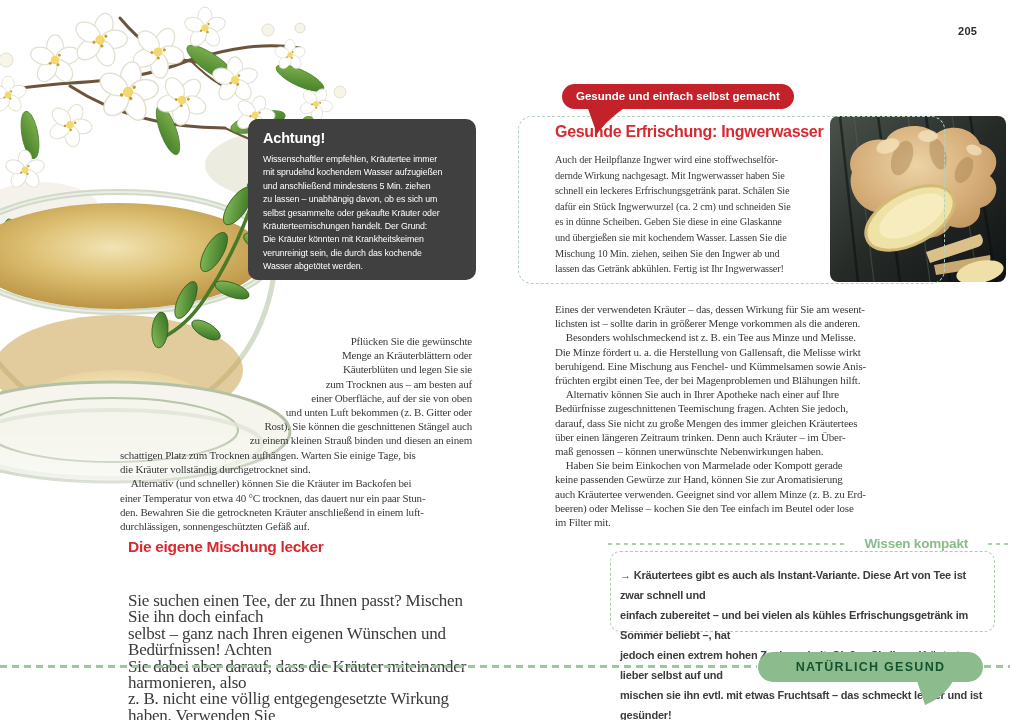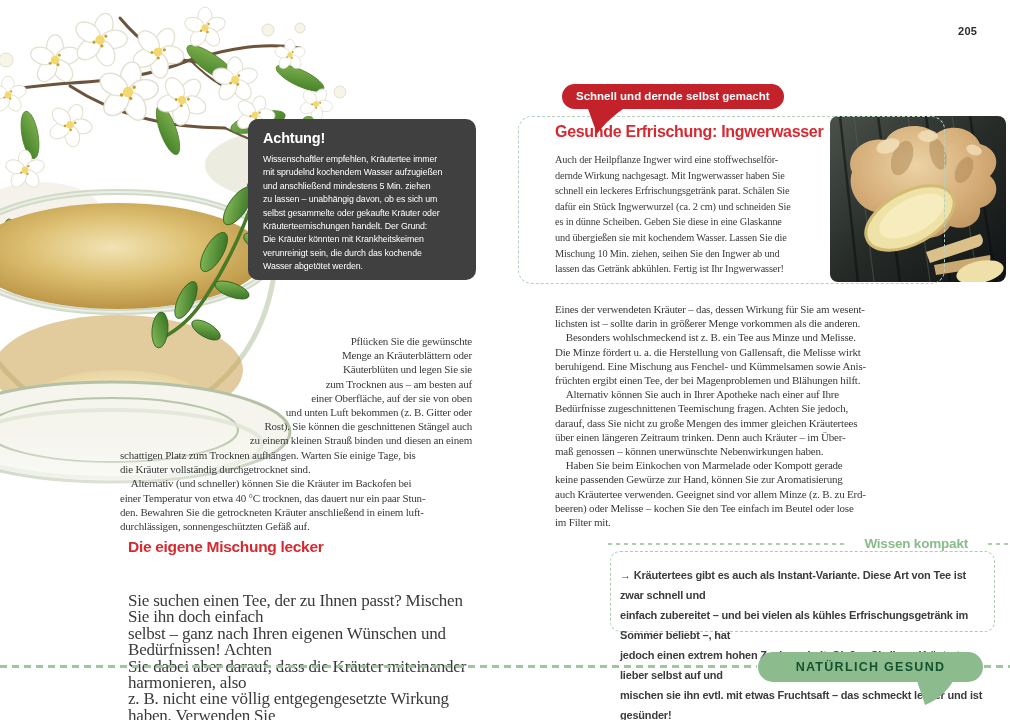--- a/index.html
+++ b/index.html
@@ -214,21 +214,21 @@
 einer Temperatur von etwa 40 °C trocknen, das dauert nur ein paar Stun-
 den. Bewahren Sie die getrockneten Kräuter anschließend in einem luft-
 durchlässigen, sonnengeschützten Gefäß auf.</div>
   <h2 class="abs h-red left-head">Die eigene Mischung lecker</h2>
   <div class="abs left-para serif pre">Sie suchen einen Tee, der zu Ihnen passt? Mischen Sie ihn doch einfach
 selbst – ganz nach Ihren eigenen Wünschen und Bedürfnissen! Achten
 Sie dabei aber darauf, dass die Kräuter miteinander harmonieren, also
 z. B. nicht eine völlig entgegengesetzte Wirkung haben. Verwenden Sie
 höchstens drei oder vier verschiedene Kräuter für eine Teemischung.</div>
 
-  <div class="abs badge">Schnell und dernde selbst gemacht</div>
+  <div class="abs badge">Gesunde und einfach selbst gemacht</div>
   <svg class="abs badge-tail" width="50" height="30" viewBox="0 0 50 30">
     <path d="M7,0 L47,0 C34,9 24,18 17,28 Z" fill="#c4222a"></path>
   </svg>
 
   <div class="abs ginger-photo">
     <svg width="176" height="166" viewBox="0 0 176 166">
       <defs>
         <linearGradient id="wood" x1="0" y1="0" x2="1" y2="1">
           <stop offset="0%" stop-color="#4a524b"></stop>
             <stop offset="50%" stop-color="#262b28"></stop>

